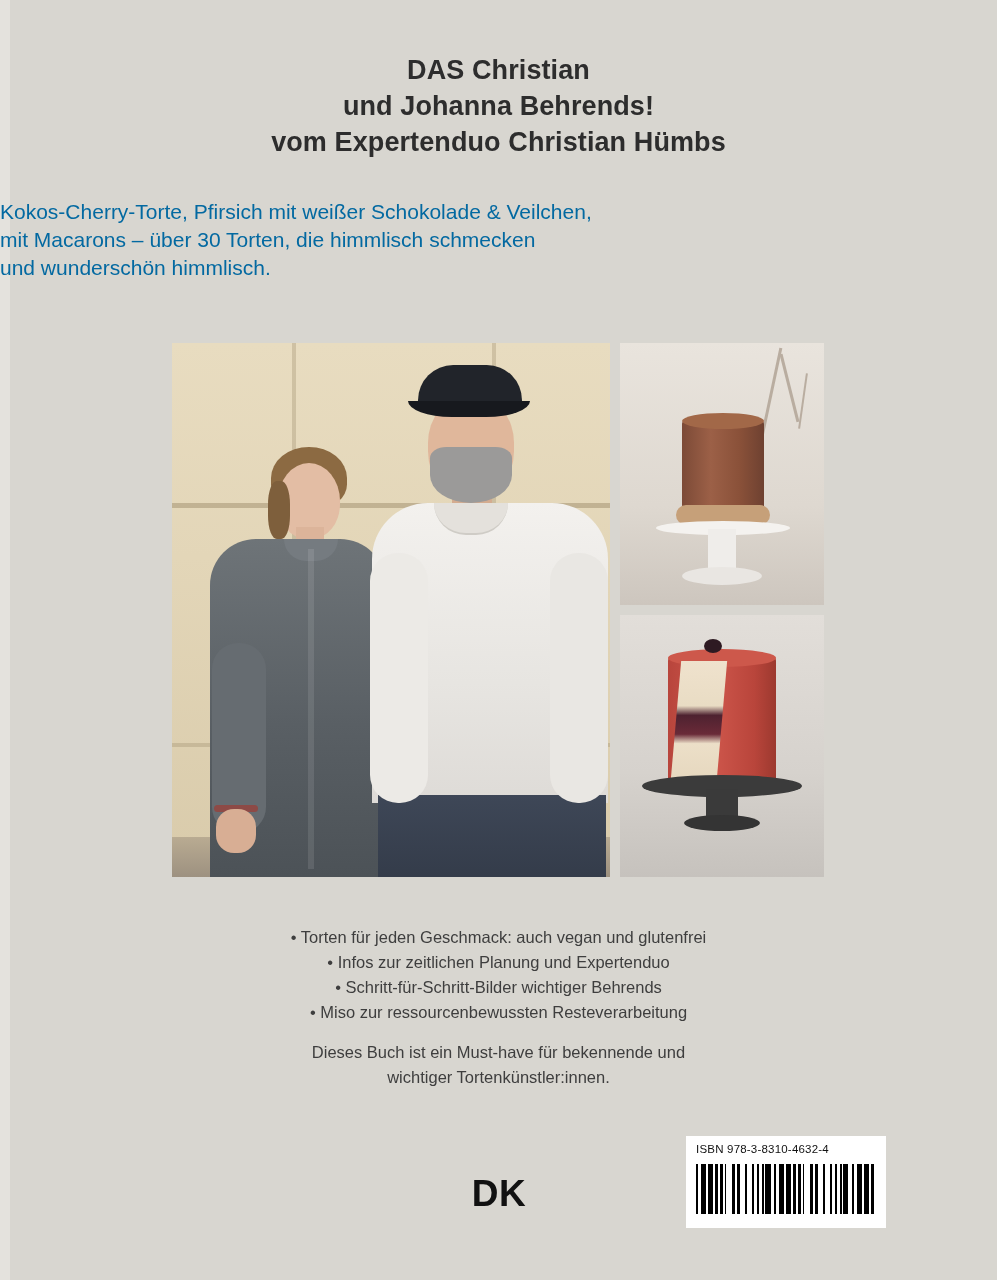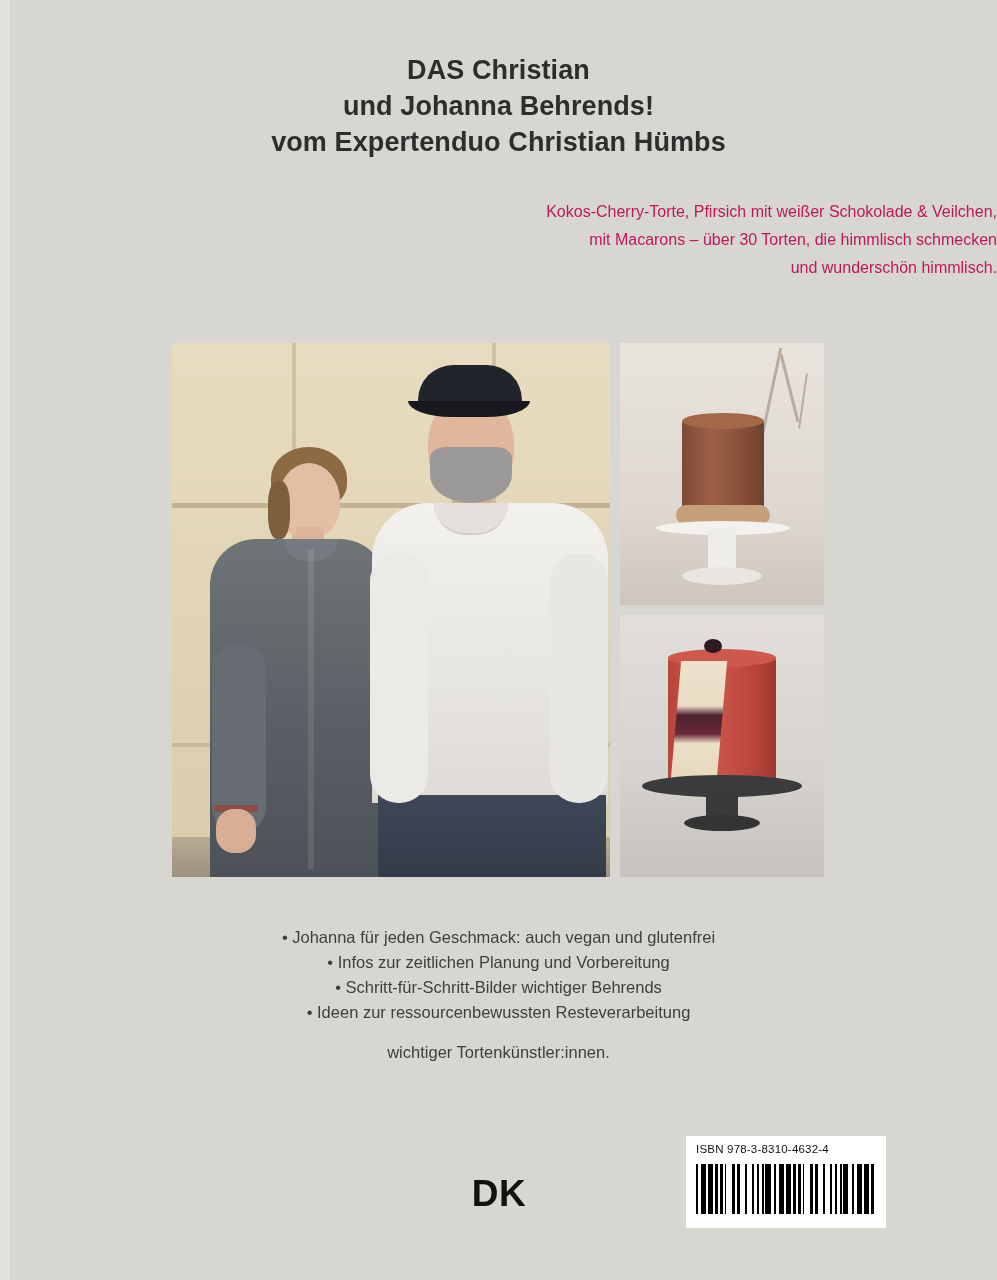--- a/index.html
+++ b/index.html
@@ -35,23 +35,23 @@
     line-height: 36px;
     letter-spacing: 0.1px;
   }
   .headline .l {
     display: block;
   }
   .subhead {
     position: absolute;
     left: 0; right: 0;
     top: 198px;
-    text-align: right;
-    color: #be185d;
-    font-size: 16px;
+    text-align: left;
+    color: #0369a1;
+    font-size: 21px;
     line-height: 28px;
   }
   .subhead .l { display: block; }
 
   
   .photos {
     position: absolute;
     left: 172px;
     top: 343px;
     width: 652px;
@@ -490,27 +490,28 @@
       <div class="cake2-cut"></div>
       <div class="berry"></div>
       <div class="cake2-plate"></div>
       <div class="cake2-stem"></div>
       <div class="cake2-foot"></div>
     </div>
 
   </div>
 
   <div class="bullets">
-    <span class="l">• Johanna für jeden Geschmack: auch vegan und glutenfrei</span>
-    <span class="l">• Infos zur zeitlichen Planung und Vorbereitung</span>
+    <span class="l">• Torten für jeden Geschmack: auch vegan und glutenfrei</span>
+    <span class="l">• Infos zur zeitlichen Planung und Expertenduo</span>
     <span class="l">• Schritt-für-Schritt-Bilder wichtiger Behrends</span>
-    <span class="l">• Ideen zur ressourcenbewussten Resteverarbeitung</span>
+    <span class="l">• Miso zur ressourcenbewussten Resteverarbeitung</span>
   </div>
 
   <div class="closing">
+    <span class="l">Dieses Buch ist ein Must-have für bekennende und</span>
     <span class="l">wichtiger Tortenkünstler:innen.</span>
   </div>
 
   <div class="dk-logo">DK</div>
 
   <div class="isbn-box">
     <div class="isbn-text">ISBN 978-3-8310-4632-4</div>
     <div class="barcode" id="barcode">
         <i style="width: 1.69811px; background: rgb(0, 0, 0);"></i>
         <i style="width: 3.39623px; background: transparent;"></i>

